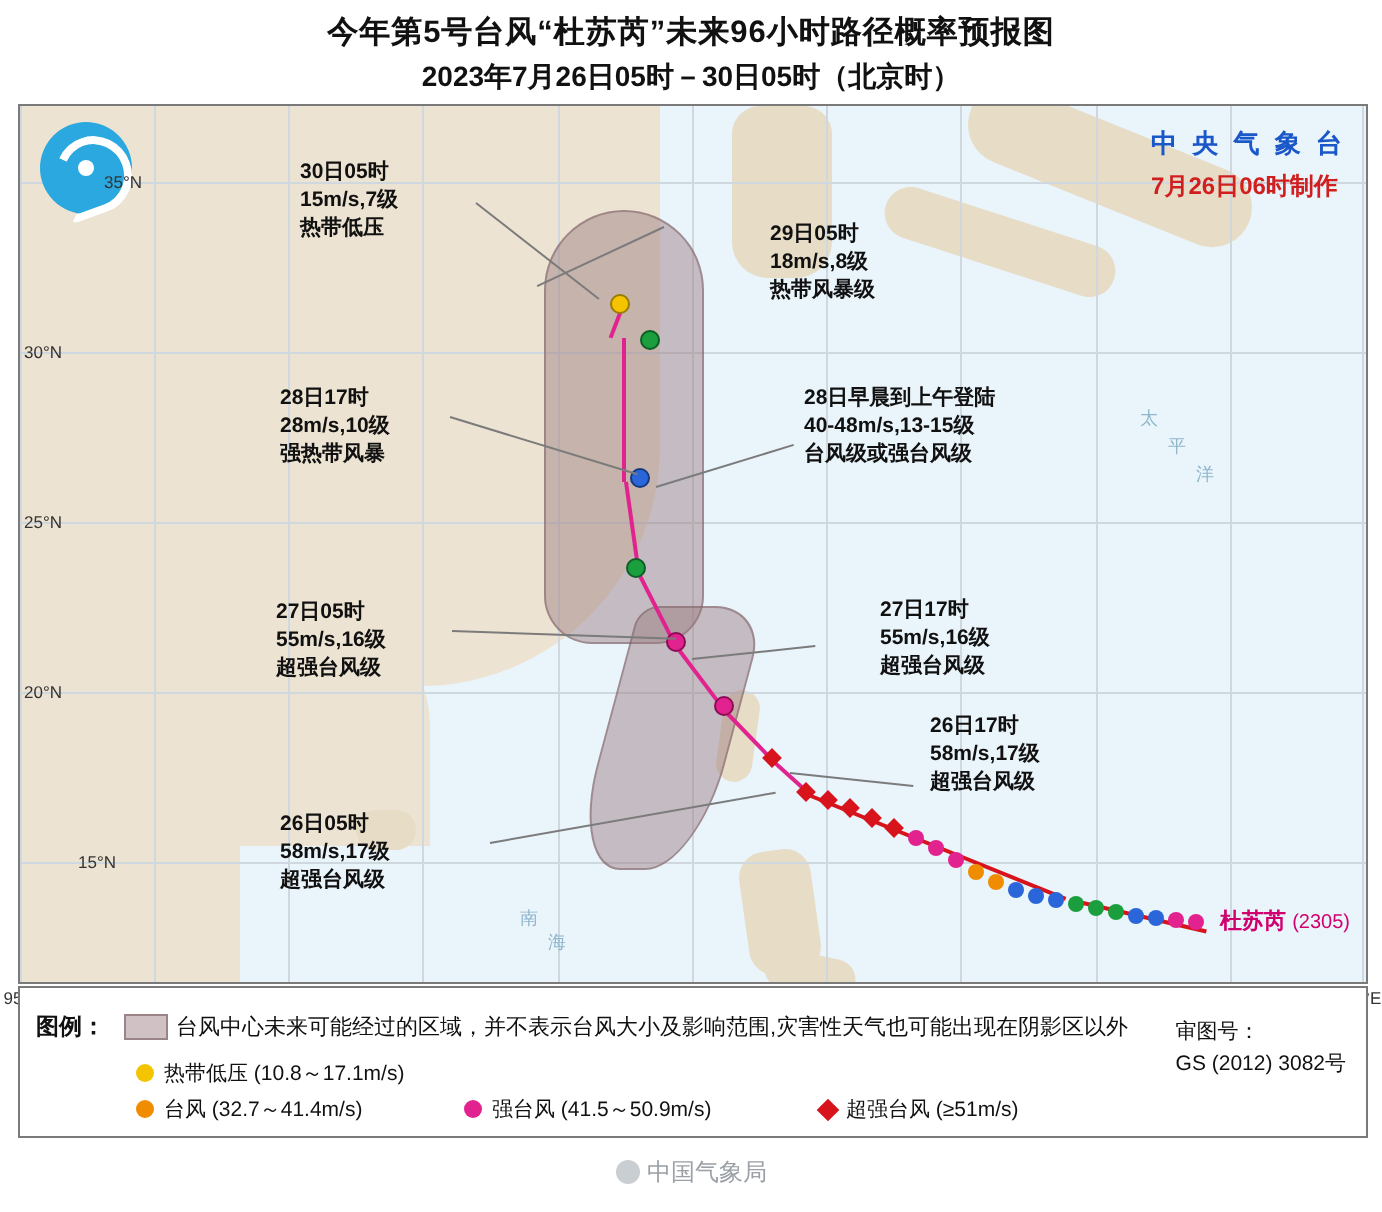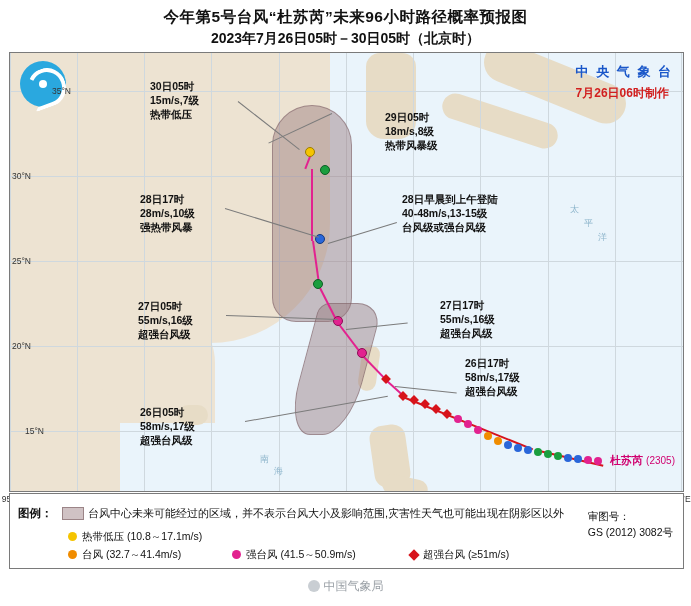--- a/index.html
+++ b/index.html
@@ -269,21 +269,21 @@
     <div class="sea-label" style="left:250px;top:400px;">南</div>
     <div class="sea-label" style="left:264px;top:412px;">海</div>
     <div class="sea-label" style="left:560px;top:150px;">太</div>
     <div class="sea-label" style="left:574px;top:164px;">平</div>
     <div class="sea-label" style="left:588px;top:178px;">洋</div>
 
     <div class="tick-y" style="top:38px;left:2px;margin-left:40px;">35°N</div>
     <div class="tick-y" style="top:123px;left:2px;">30°N</div>
     <div class="tick-y" style="top:208px;left:2px;">25°N</div>
     <div class="tick-y" style="top:293px;left:2px;">20°N</div>
-    <div class="tick-y" style="top:378px;left:2px;padding-left:13px;">15°N</div>
+    <div class="tick-y" style="top:378px;left:16px;padding-left:13px;">15°N</div>
   </div>
 
   <div style="position:absolute;left:9px;top:492px;width:673px;height:12px;">
     <div class="tick-x" style="left:2px;bottom:0;">95°E</div>
     <div class="tick-x" style="left:68px;bottom:0;">100°E</div>
     <div class="tick-x" style="left:135px;bottom:0;">105°E</div>
     <div class="tick-x" style="left:202px;bottom:0;">110°E</div>
     <div class="tick-x" style="left:270px;bottom:0;">115°E</div>
     <div class="tick-x" style="left:337px;bottom:0;">120°E</div>
     <div class="tick-x" style="left:404px;bottom:0;">125°E</div>

